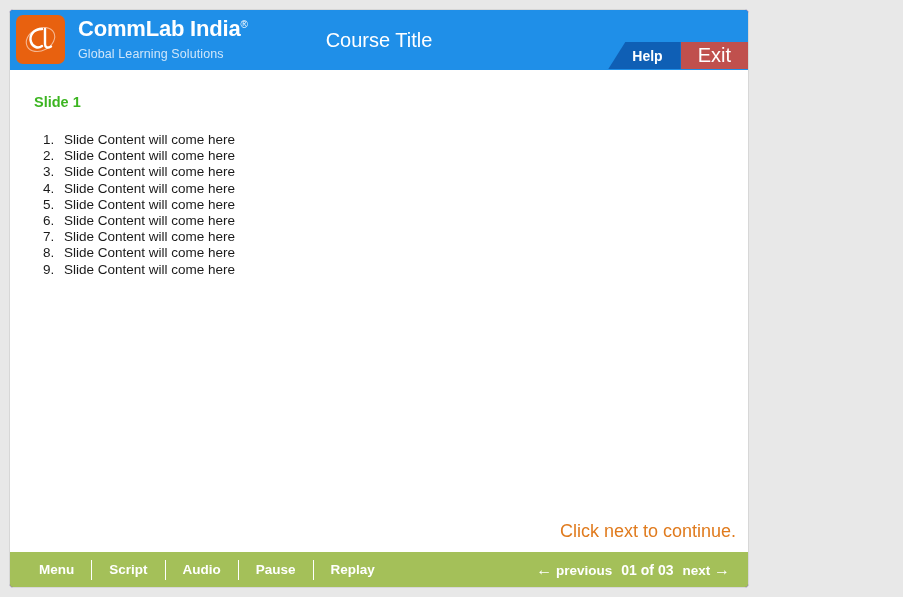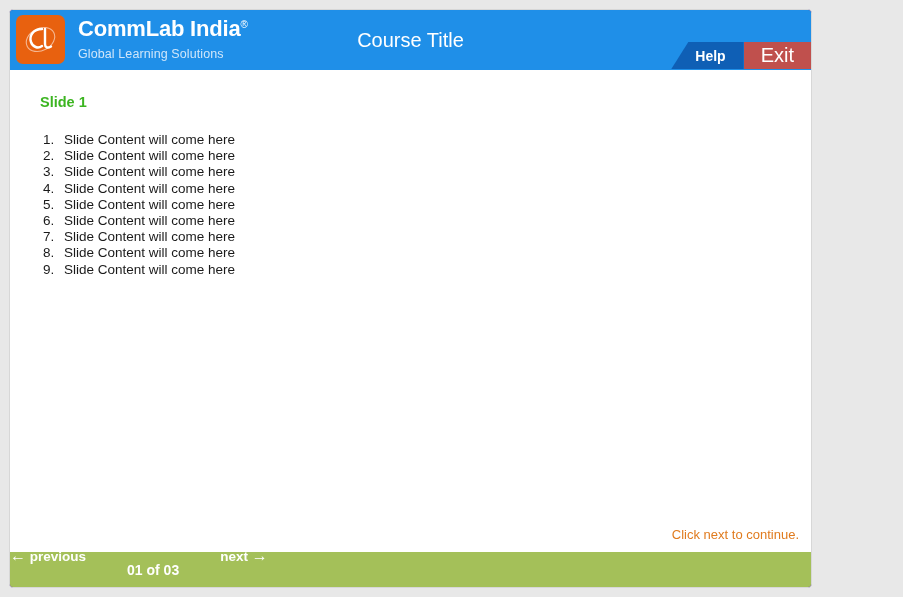--- a/index.html
+++ b/index.html
@@ -9,21 +9,21 @@
     height: 597px;
     overflow: hidden;
     background: #e8e8e8;
     font-family: "Liberation Sans", sans-serif;
   }
 
   #player {
     position: absolute;
     left: 9px;
     top: 9px;
-    width: 803px;
+    width: 740px;
     height: 579px;
     background: #4c1d95;
     border: 1px solid #d7d7d7;
     border-radius: 4px;
     box-sizing: border-box;
     overflow: hidden;
   }
 
   
   #header {
@@ -127,21 +127,21 @@
     position: absolute;
     left: 0;
     top: 60px;
     right: 0;
     bottom: 35px;
     background: #ffffff;
   }
 
   #slide-title {
     position: absolute;
-    left: 30px;
+    left: 24px;
     top: 24px;
     color: #3cb521;
     font-size: 14.5px;
     font-weight: bold;
   }
 
   #slide-list {
     position: absolute;
     left: 22px;
     top: 62px;
@@ -155,21 +155,21 @@
     line-height: 16.2px;
     color: #1a1a1a;
     padding-left: 6px;
   }
 
   #continue-hint {
     position: absolute;
     right: 12px;
     bottom: 10px;
     color: #e07b1e;
-    font-size: 13px;
+    font-size: 18px;
   }
 
   
   #navbar {
     position: absolute;
     left: 0;
     bottom: 0;
     width: 100%;
     height: 35px;
     background: #a4c059;
@@ -191,24 +191,23 @@
     padding: 0 17px;
     line-height: 20px;
     border-right: 1px solid #ffffff;
     cursor: pointer;
     white-space: nowrap;
   }
   .nav-btn:last-child { border-right: none; }
 
   #nav-right {
     display: flex;
-    align-items: flex-start;
+    align-items: center;
     margin-right: 18px;
     color: #ffffff;
-    gap: 32px;
   }
   #prev-btn, #next-btn {
     font-size: 13.5px;
     font-weight: bold;
     cursor: pointer;
     white-space: nowrap;
   }
   .arrow {
     font-weight: normal;
     font-size: 16px;
@@ -262,20 +261,27 @@
       <li>Slide Content will come here</li>
       <li>Slide Content will come here</li>
       <li>Slide Content will come here</li>
     </ol>
 
     <div id="continue-hint">Click next to continue.</div>
   </div>
 
   <div id="navbar">
 
+    <div id="nav-left">
+      <div class="nav-btn">Menu</div>
+      <div class="nav-btn">Script</div>
+      <div class="nav-btn">Audio</div>
+      <div class="nav-btn">Pause</div>
+      <div class="nav-btn">Replay</div>
+    </div>
 
     <div id="nav-right">
       <div id="prev-btn"><span class="arrow">←</span>
         <span>previous</span></div>
       <div id="page-counter">01 of 03</div>
       <div id="next-btn"><span>next</span>
         <span class="arrow">→</span></div>
     </div>
   </div>
 

